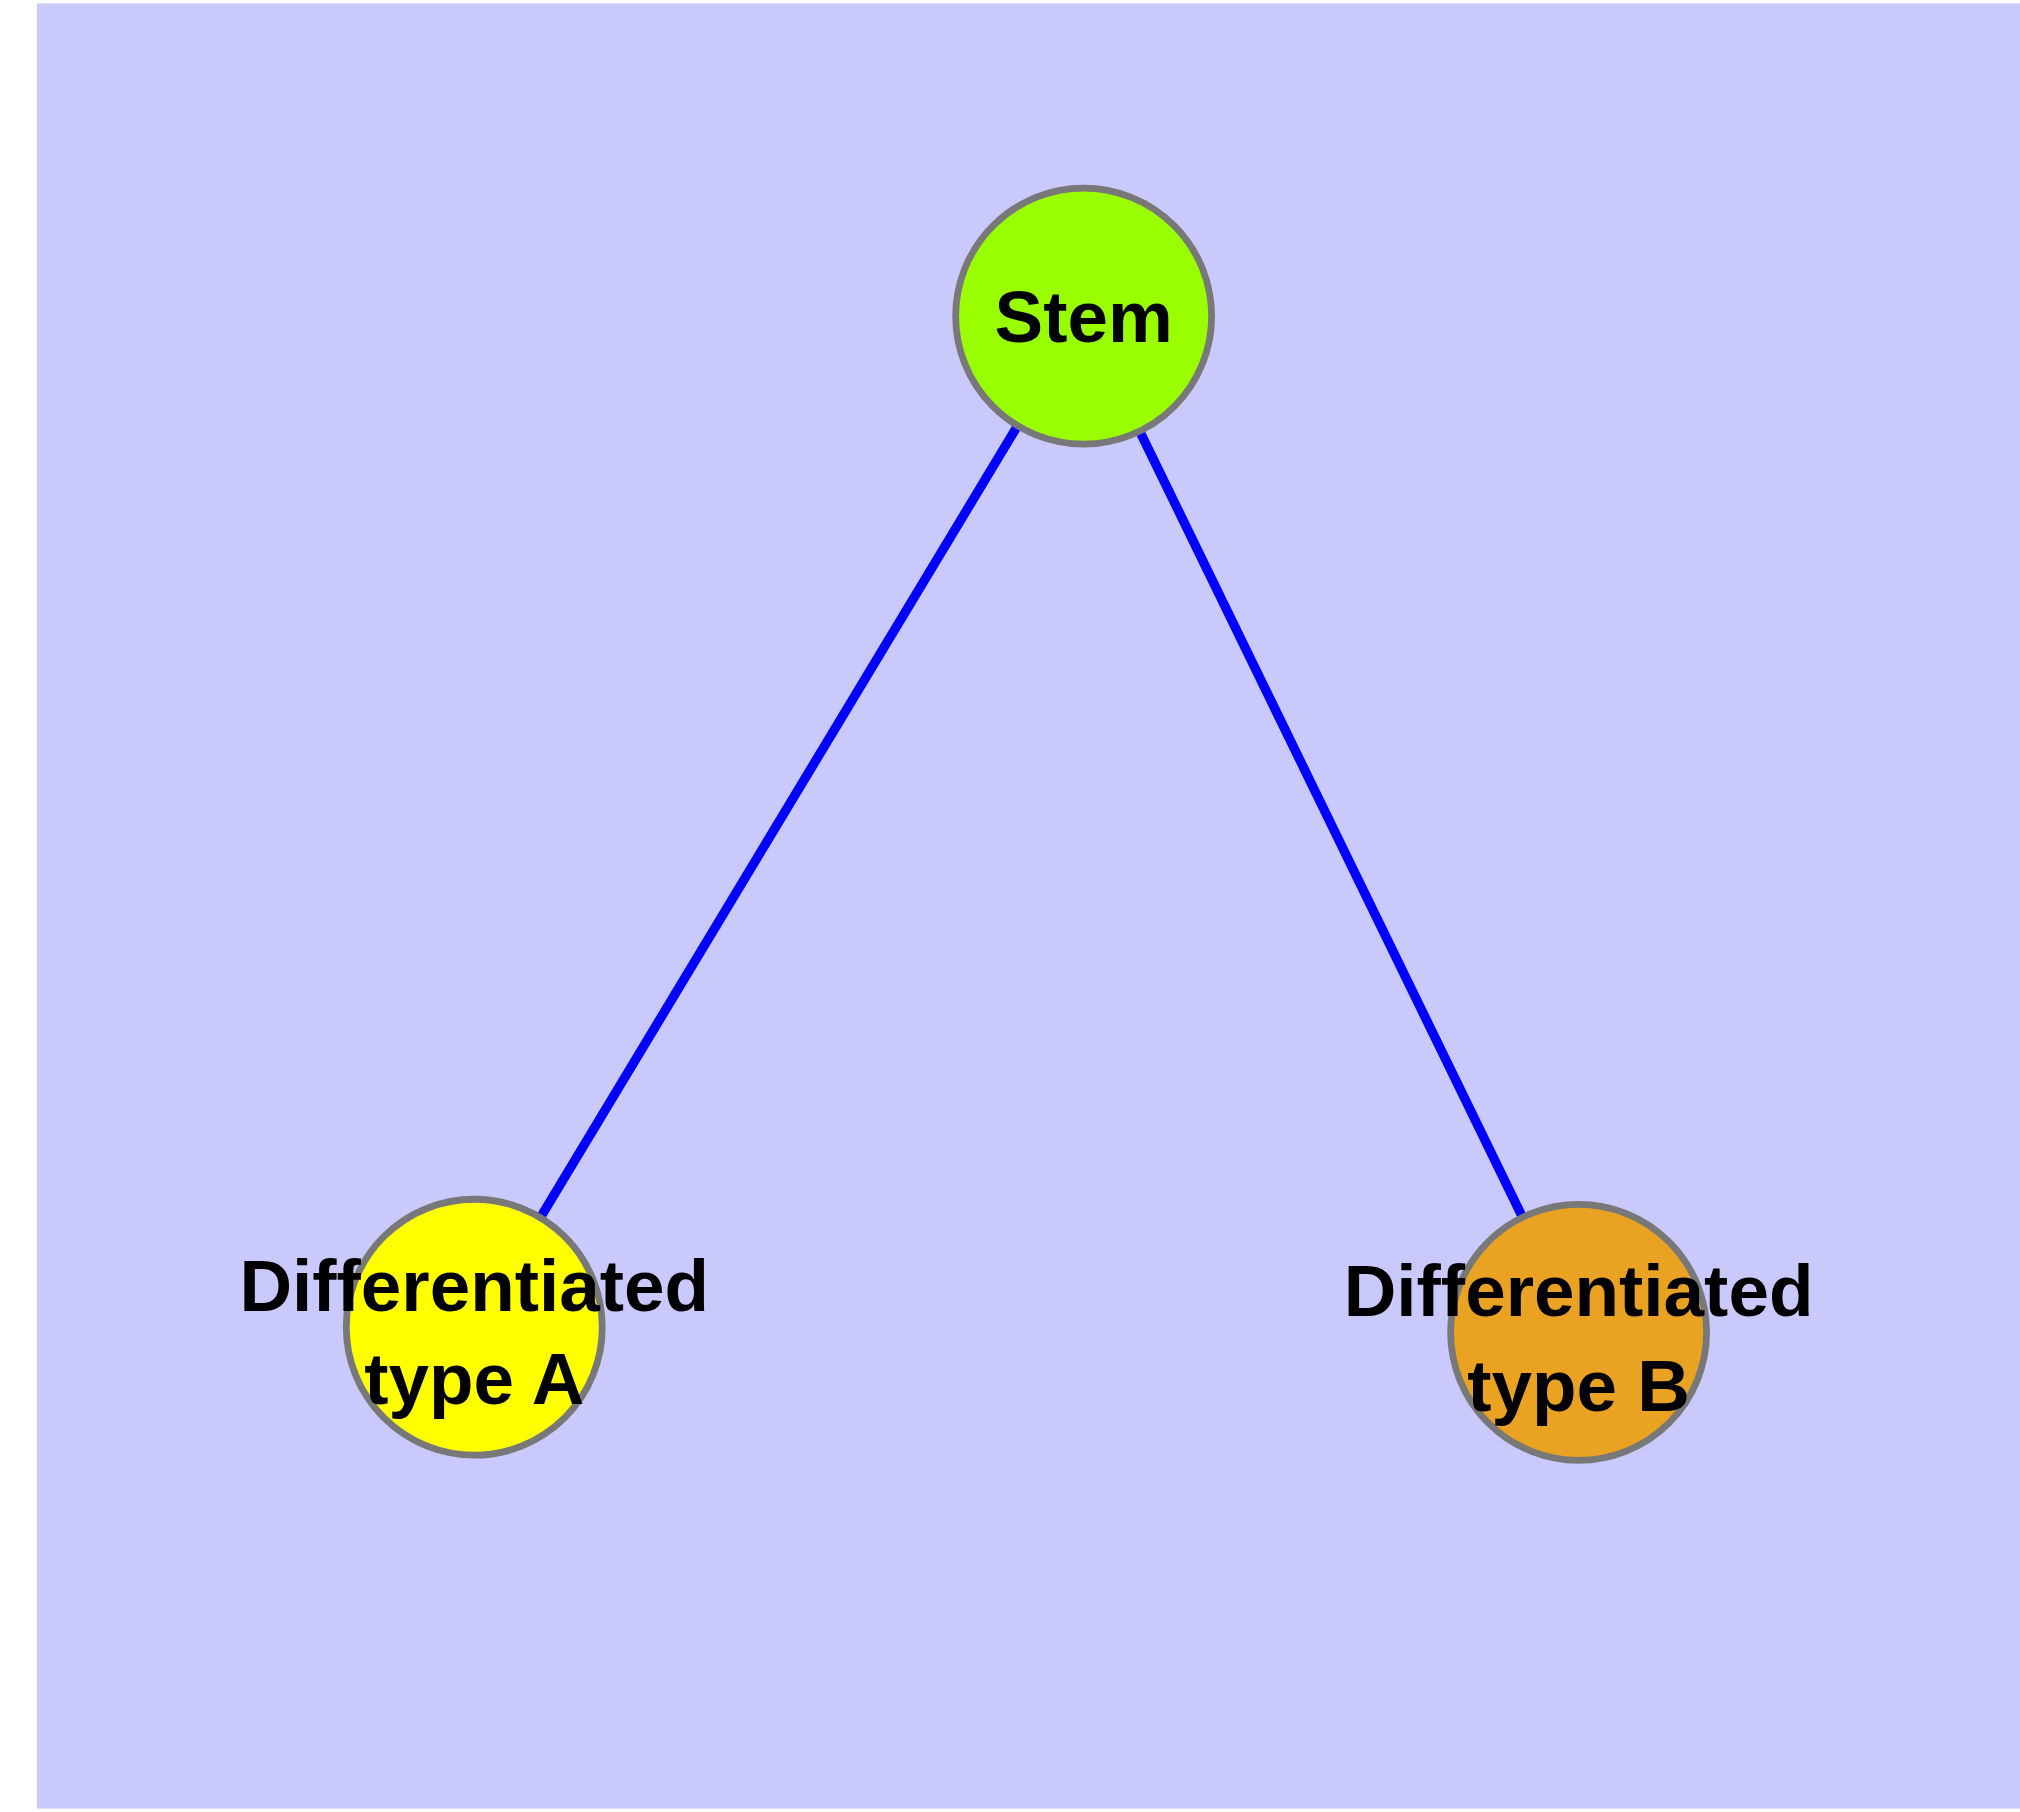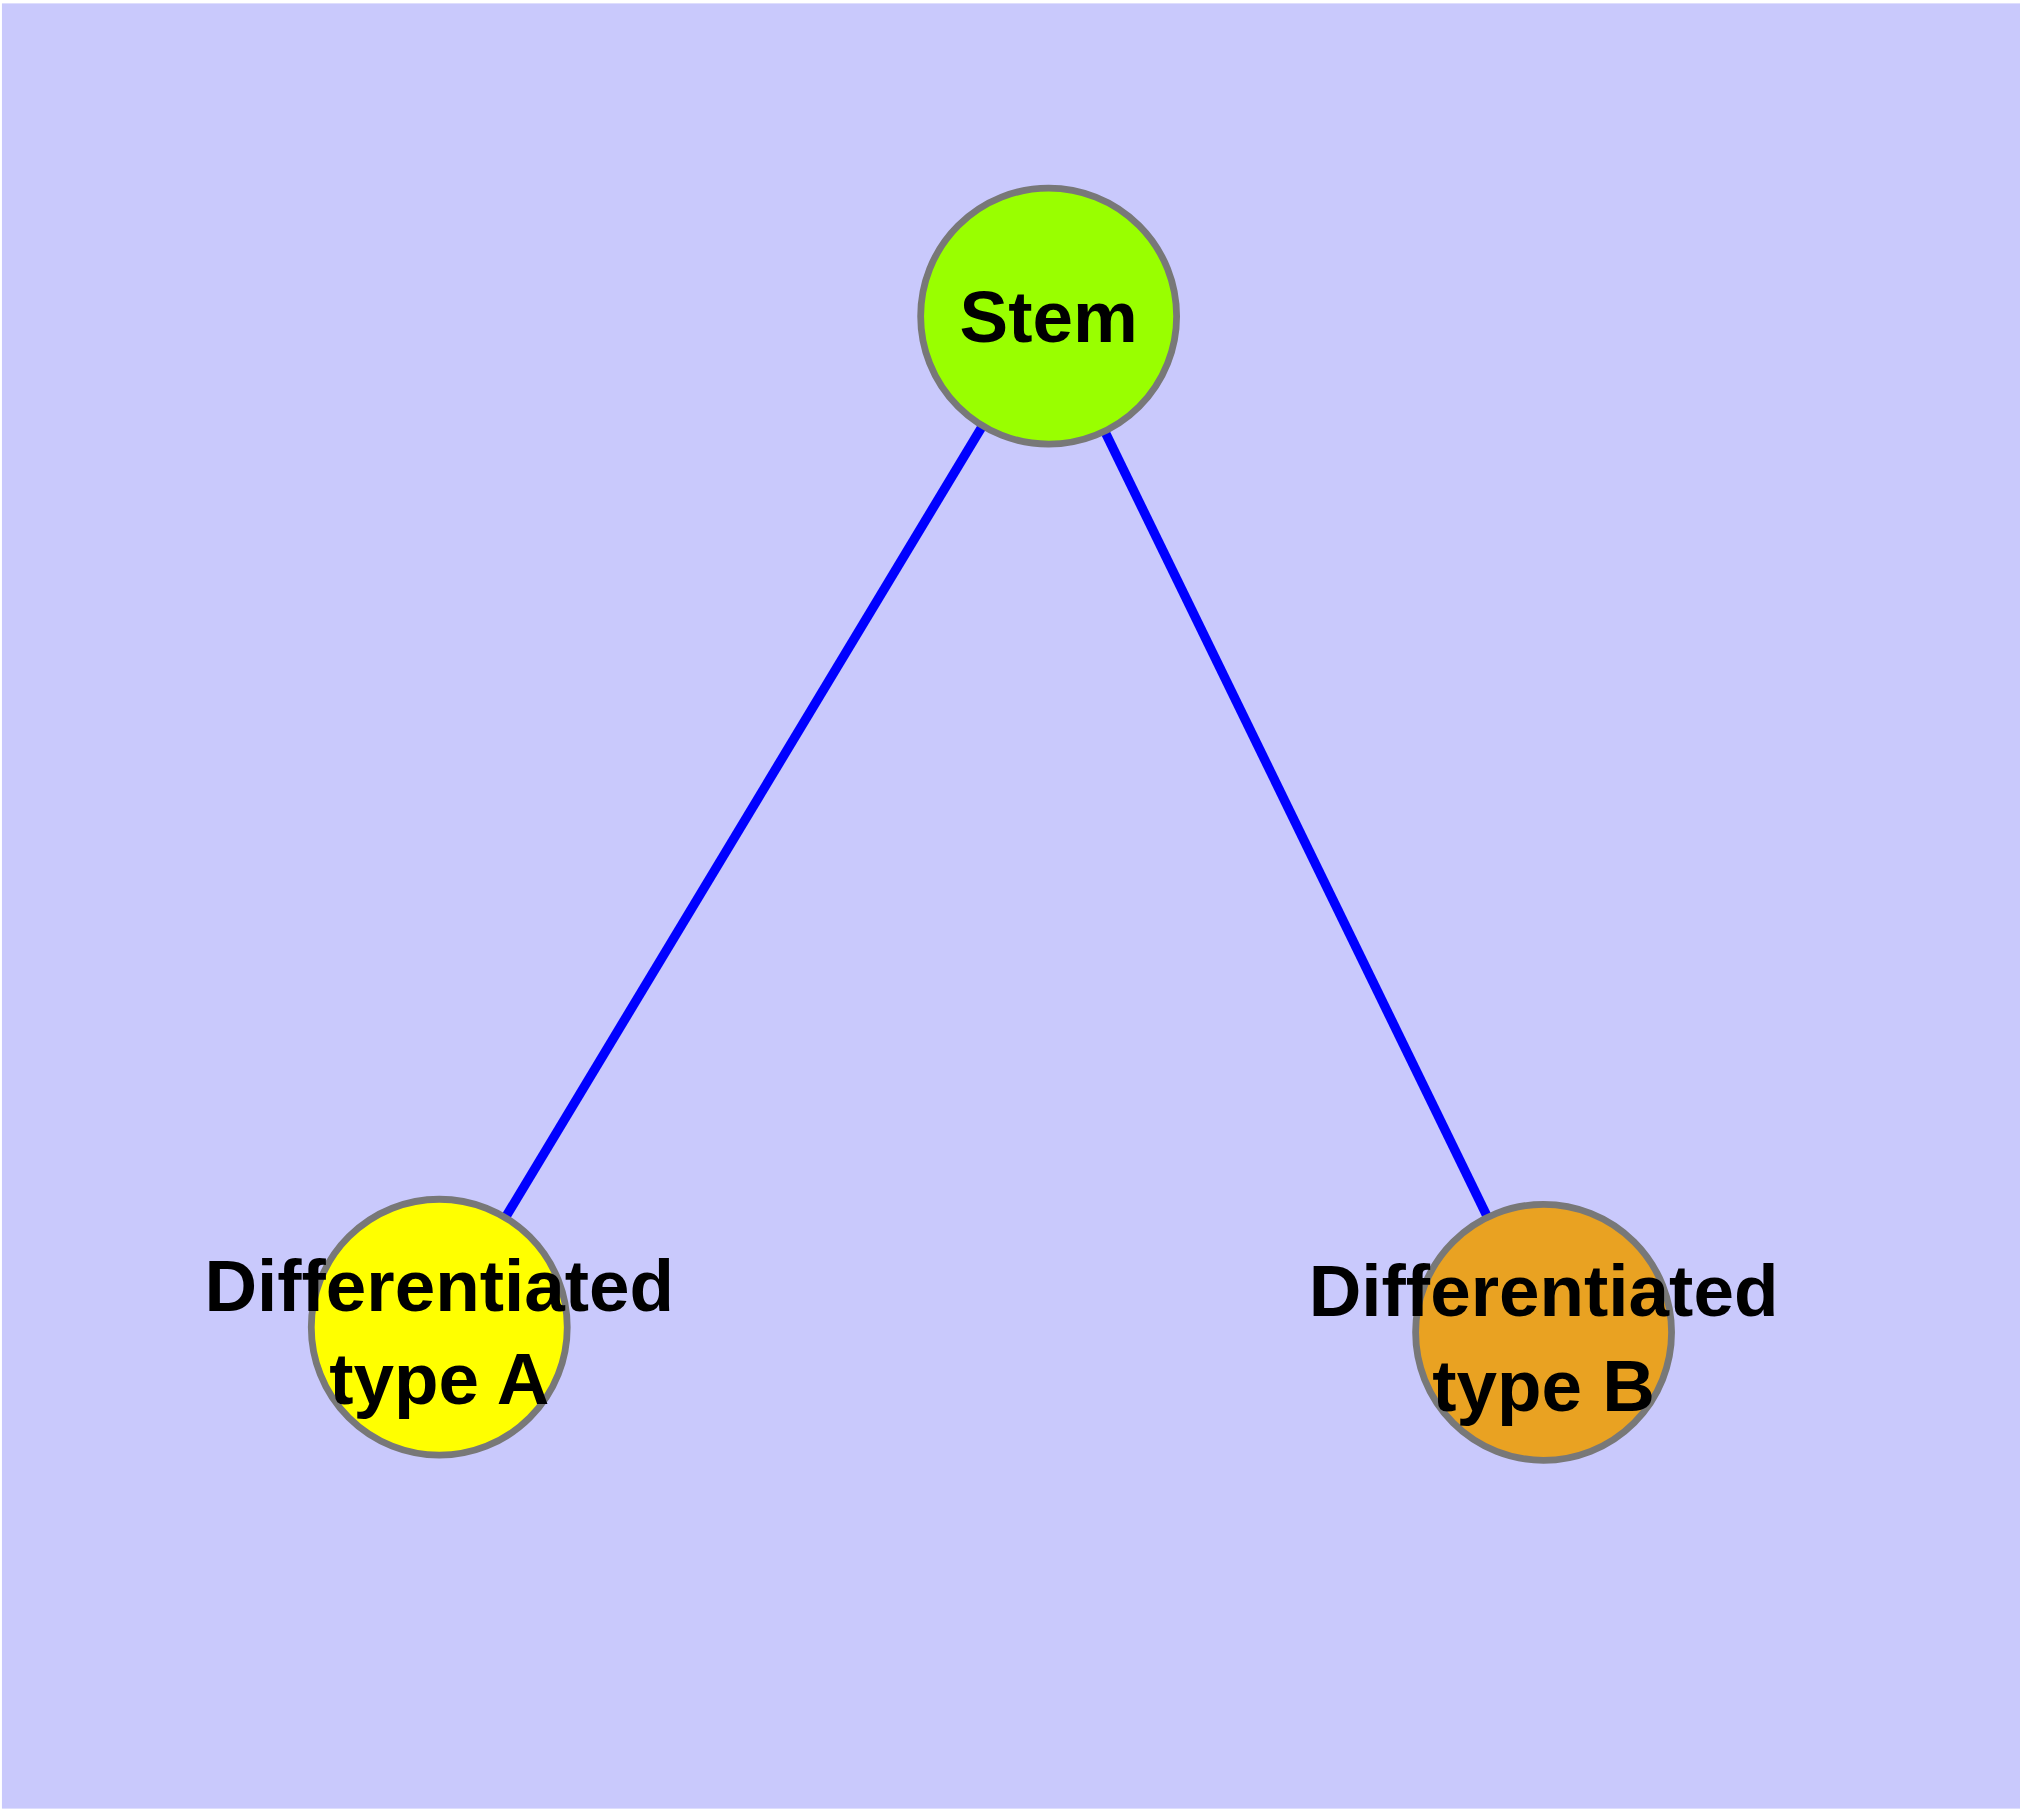--- a/index.html
+++ b/index.html
@@ -7,20 +7,21 @@
     padding: 0;
     background: #ffffff;
     width: 2021px;
     height: 1812px;
     overflow: hidden;
   }
   .figure {
     position: relative;
     width: 1777px;
     height: 1812px;
+    padding-left: 35px;
   }
   svg { display: block; }
   .edge {
     stroke-width: 11;
     fill: none;
   }
   .node {
     stroke-width: 8;
   }
   .node-label {

